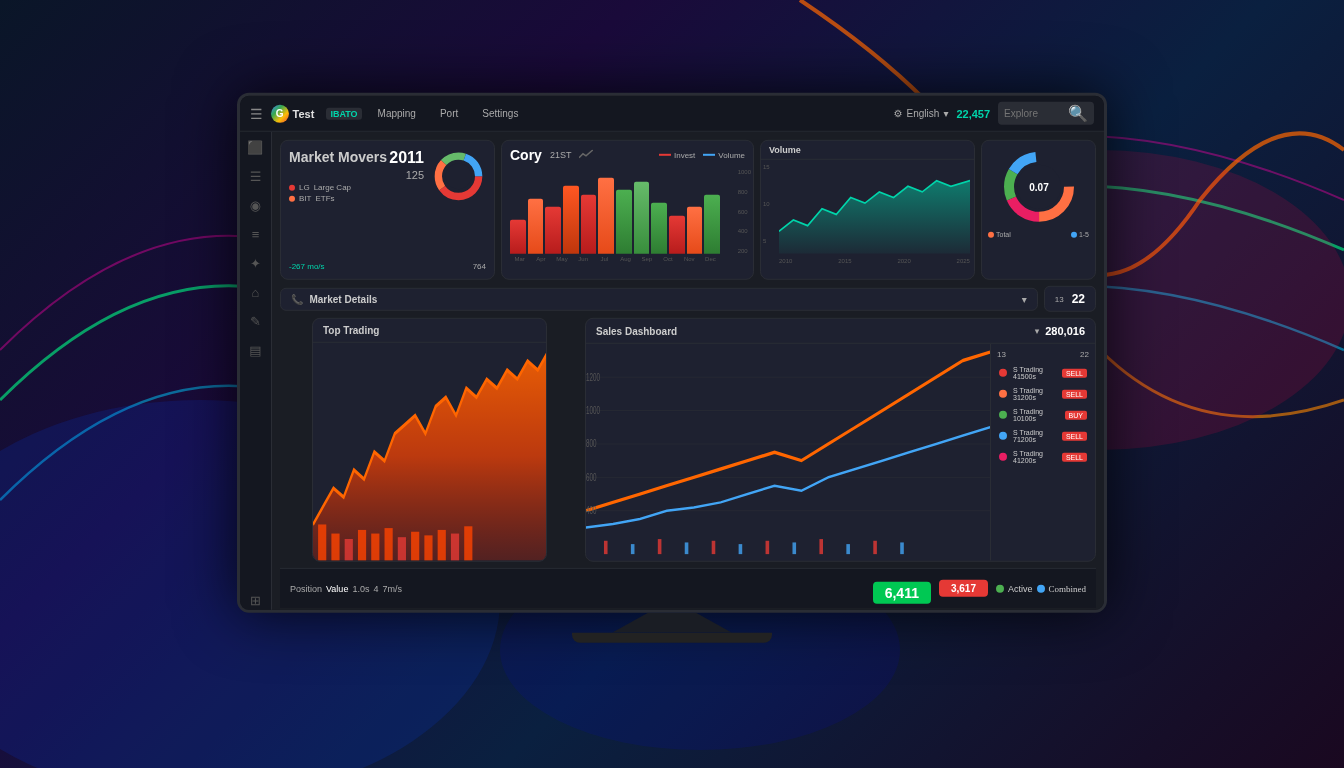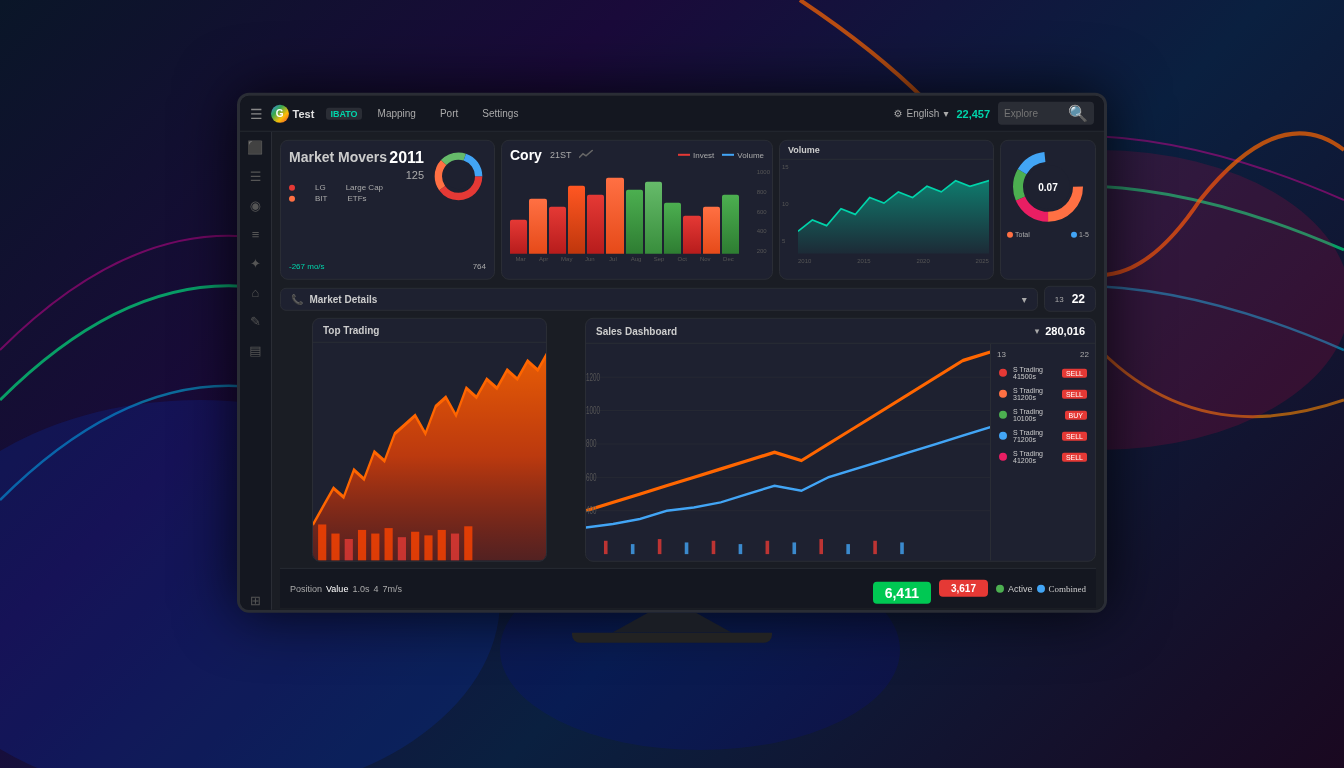--- a/index.html
+++ b/index.html
@@ -201,21 +201,21 @@
       padding: 6px 8px;
     }
 
     .legend-items {
       margin-top: 4px;
     }
 
     .legend-item {
       display: flex;
       align-items: center;
-      gap: 20px;
+      gap: 4px;
       margin-bottom: 2px;
     }
 
     .legend-dot {
       width: 6px;
       height: 6px;
       border-radius: 50%;
     }
 
     .legend-text {
@@ -637,21 +637,21 @@
               
               <div style="display:flex; justify-content:space-between; padding:0 0 0 14px; margin-top:0;" data-name="vol-x-labels">
                 <span style="font-size:6px; color:#555;" data-name="vol-x-1">2010</span>
                 <span style="font-size:6px; color:#555;" data-name="vol-x-2">2015</span>
                 <span style="font-size:6px; color:#555;" data-name="vol-x-3">2020</span>
                 <span style="font-size:6px; color:#555;" data-name="vol-x-4">2025</span>
               </div>
             </div>
           </div>
 
-          <div class="widget" data-name="donut-right-widget" style="width:96px; padding:6px; position:relative;">
+          <div class="widget" data-name="donut-right-widget" style="width:115px; padding:6px; position:relative;">
             <div style="text-align:center;" data-name="donut-right-container">
               <svg width="80" height="80" viewBox="0 0 80 80" data-name="donut-right-svg" style="display:block; margin:0 auto;">
                 <circle cx="40" cy="40" r="30" fill="none" stroke="#ff7043" stroke-width="10" stroke-dasharray="47 141"></circle>
                 <circle cx="40" cy="40" r="30" fill="none" stroke="#e91e63" stroke-width="10" stroke-dasharray="35 153" stroke-dashoffset="-47"></circle>
                 <circle cx="40" cy="40" r="30" fill="none" stroke="#4caf50" stroke-width="10" stroke-dasharray="28 160" stroke-dashoffset="-82"></circle>
                 <circle cx="40" cy="40" r="30" fill="none" stroke="#42a5f5" stroke-width="10" stroke-dasharray="28 160" stroke-dashoffset="-110"></circle>
                 <circle cx="40" cy="40" r="22" fill="#1e2130"></circle>
                 <text x="40" y="44" text-anchor="middle" fill="#fff" font-size="10" font-weight="bold" data-name="donut-center-value">0.07</text>
               </svg>
               <div style="display:flex; justify-content:space-between; margin-top:4px;" data-name="donut-legend">

